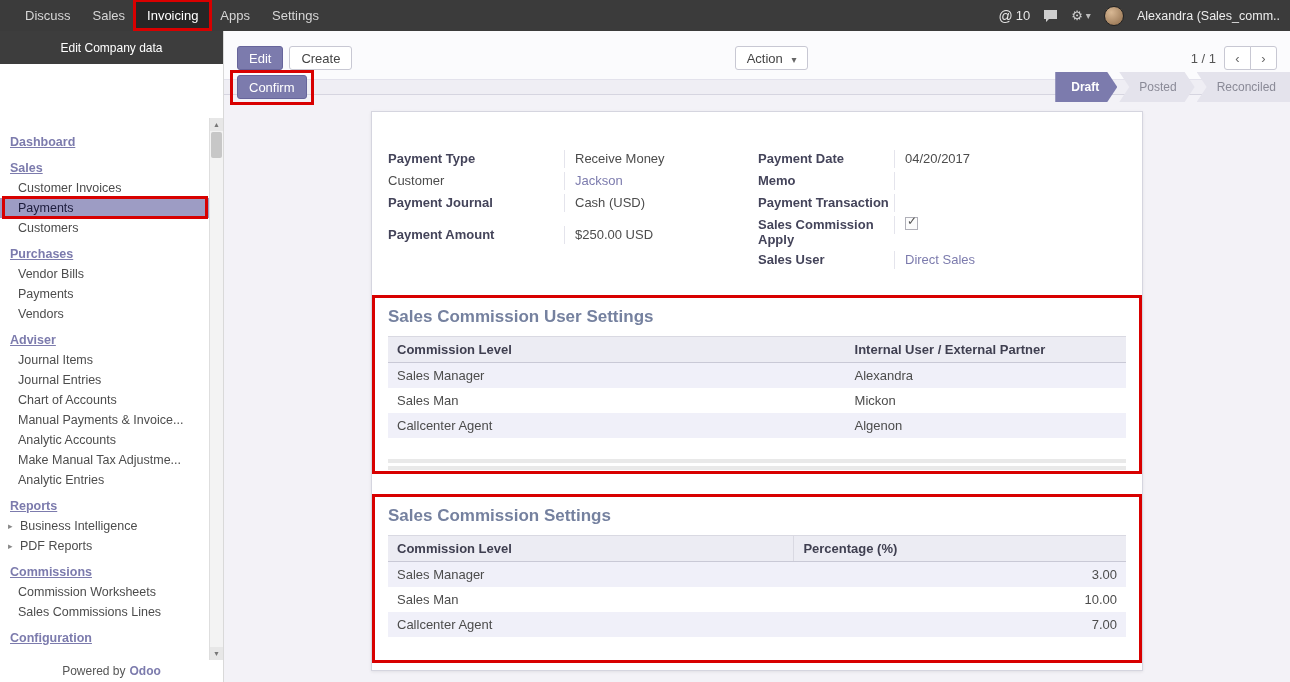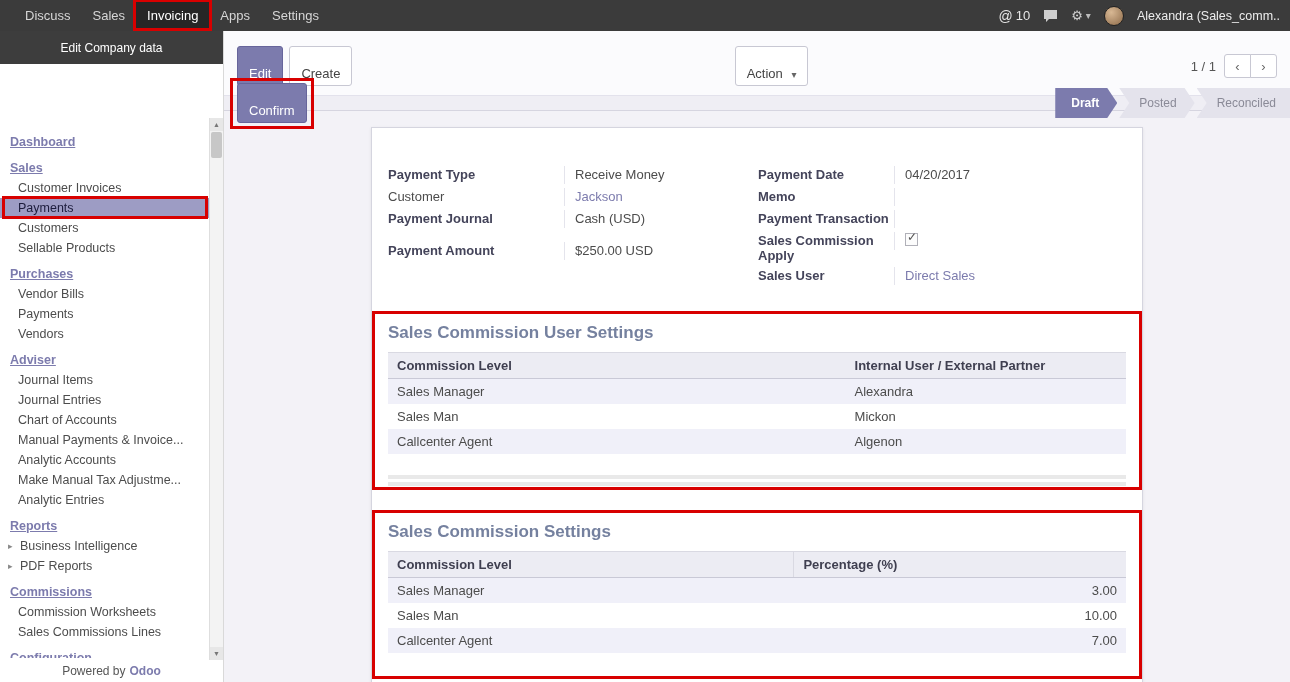--- a/index.html
+++ b/index.html
@@ -64,21 +64,21 @@
 
   .control-panel { background:#fbfbfd; padding:7px 13px 9px; flex:none; }
   .breadcrumb { font-size:17px; color:#444; }
   .breadcrumb a { color:var(--accent,#7c7bad); text-decoration:none; cursor:pointer; }
   .breadcrumb .sep { color:#777; margin:0 5px; }
   .cp-row { display:flex; align-items:center; margin-top:8px; }
   .cp-left { display:flex; gap:6px; }
   .cp-center { flex:1; display:flex; justify-content:center; }
   .cp-right { display:flex; align-items:center; }
 
-  .btn { font-size:13px; padding:19px 11px; height:24px; border:1px solid #c8c8d3; border-radius:3px;
+  .btn { font-size:13px; padding:3px 11px; height:24px; border:1px solid #c8c8d3; border-radius:3px;
          background:#fff; color:#444; cursor:pointer; font-family:inherit; }
   .btn.primary { background:var(--accent,#7c7bad); border-color:#67659b; color:#fff; }
   .btn .caret { margin-left:5px; color:#666; }
   .pager-text { font-size:13px; color:#555; margin-right:8px; }
   .pager-btn { width:27px; padding:3px 0; border-radius:3px 0 0 3px; color:#666; }
   .pager-btn.next { border-radius:0 3px 3px 0; margin-left:-1px; }
 
   .statusbar { height:16px; background:#efeef4; border-top:1px solid #e3e2ec; border-bottom:1px solid #d6d5e0;
                display:flex; align-items:center; justify-content:space-between; padding-left:13px; flex:none; }
   .confirm-wrap { position:relative; display:inline-block; }
@@ -168,21 +168,20 @@
 
     <nav class="side-menu">
       <div class="side-heading">Dashboard</div>
       <div class="side-heading">Sales</div>
       <div class="side-item">Customer Invoices</div>
       <div class="side-item active">
         <span>Payments</span>
         <span class="ann ann-side"></span>
       </div>
       <div class="side-item">Customers</div>
-      <div class="side-item">Sellable Products</div>
 
       <div class="side-heading">Purchases</div>
       <div class="side-item">Vendor Bills</div>
       <div class="side-item">Payments</div>
       <div class="side-item">Vendors</div>
 
       <div class="side-heading">Adviser</div>
       <div class="side-item">Journal Items</div>
       <div class="side-item">Journal Entries</div>
       <div class="side-item">Chart of Accounts</div>

